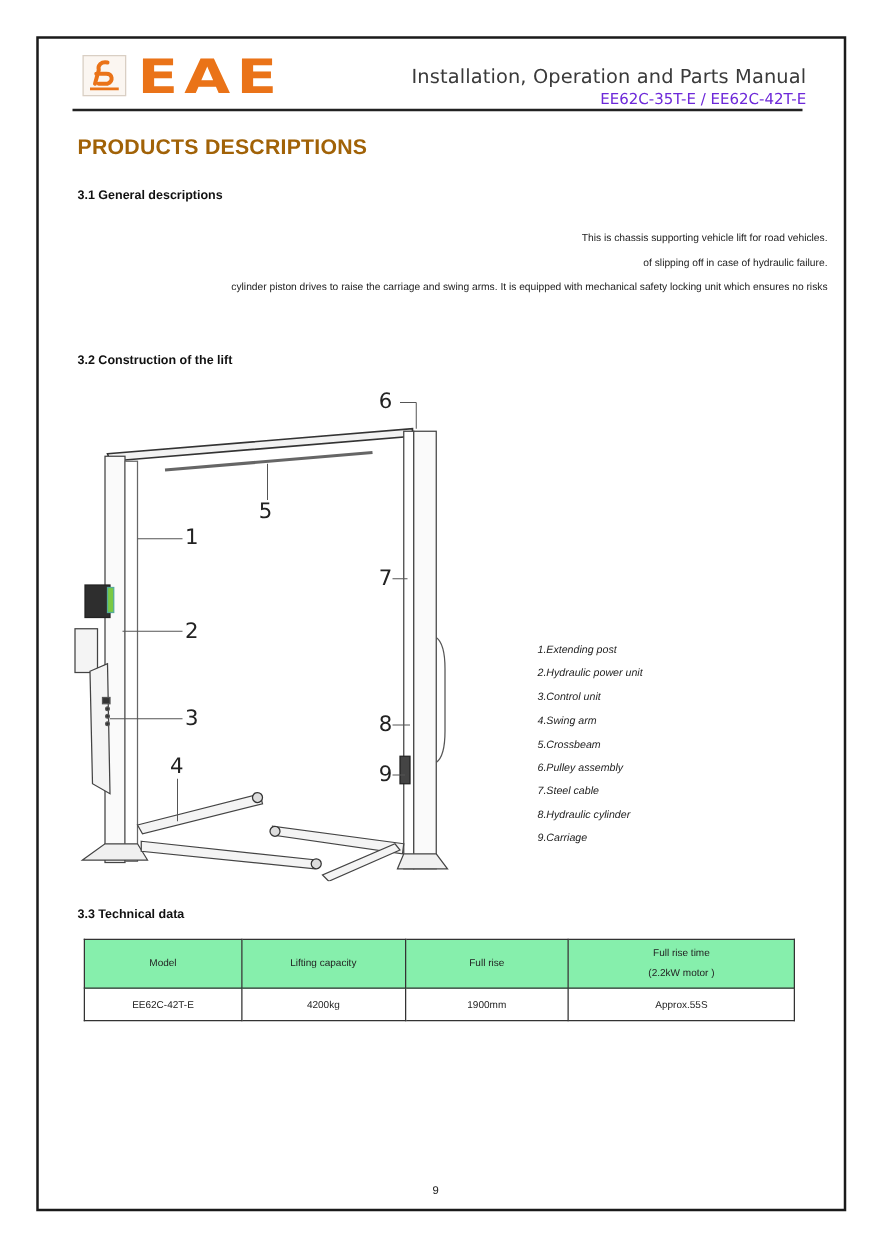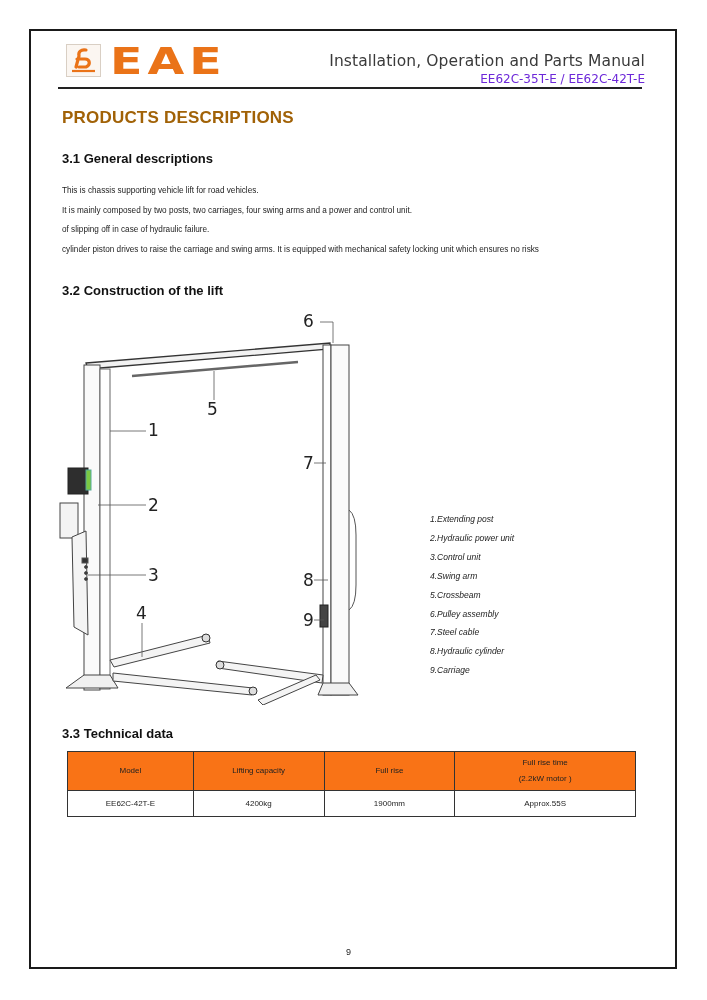--- a/index.html
+++ b/index.html
@@ -5,30 +5,30 @@
   html, body { margin:0; padding:0; background:#ffffff; }
   body { width:707px; height:1000px; position:relative; overflow:hidden; font-family:"Liberation Sans", sans-serif; color:#111; }
   .page-border { position:absolute; left:29px; top:29px; width:648px; height:940px; border:2.5px solid #1a1a1a; box-sizing:border-box; }
   .logo { position:absolute; left:66px; top:44px; width:175px; height:36px; }
   .logo-box { position:absolute; left:0; top:0; width:35px; height:33px; border:1px solid #d9cfc4; background:#fbf6f1; box-sizing:border-box; }
   .logo-text { position:absolute; left:44px; top:-4px; font-family:"DejaVu Sans", sans-serif; font-weight:bold; font-size:38px; letter-spacing:4px; color:#ea7318; transform:scaleX(1.25); transform-origin:left center; line-height:42px; }
   .header-title { position:absolute; right:62px; top:52px; font-family:"DejaVu Sans", sans-serif; font-size:15.5px; color:#3a3a3a; font-weight:normal; letter-spacing:0.1px; }
   .header-models { position:absolute; right:62px; top:72px; font-family:"DejaVu Sans", sans-serif; font-size:12px; color:#6d28d9; }
   .header-rule { position:absolute; left:58px; top:87px; width:584px; height:1.5px; background:#222; }
   .page-title { position:absolute; left:62px; top:108px; font-size:17px; font-weight:bold; color:#a16207; letter-spacing:0.2px; }
-  .section-heading { position:absolute; left:62px; font-size:13px; font-weight:bold; color:#111; }
+  .section-heading { position:absolute; left:62px; font-size:10px; font-weight:bold; color:#111; }
   .para { position:absolute; left:62px; top:181px; width:600px; font-size:8.2px; line-height:19.5px; color:#222; }
-  .para p { margin:0; white-space:nowrap; }
+  .para p { margin:0; white-space:nowrap;text-align:right; }
   .diagram { position:absolute; left:58px; top:305px; width:330px; height:400px; }
   .callout { position:absolute; font-size:17px; color:#222; font-family:"DejaVu Sans", sans-serif; }
   .legend { position:absolute; left:430px; top:510px; font-size:8.5px; font-style:italic; color:#222; line-height:18.9px; }
   .legend div { white-space:nowrap; }
   table.tech { position:absolute; left:67px; top:751px; width:569px; border-collapse:collapse; font-size:8px; color:#222; }
   table.tech th, table.tech td { border:1px solid #333; text-align:center; font-weight:normal; }
-  table.tech th { background:#f97316; height:36px; line-height:16px; }
+  table.tech th { background:#86efac; height:36px; line-height:16px; }
   table.tech td { height:23px; }
   .page-number { position:absolute; left:346px; top:947px; font-size:9px; color:#222; }
 </style>
 </head>
 <body>
 
 <div class="page-border"></div>
 
 <div class="logo">
   <div class="logo-box">
@@ -41,21 +41,20 @@
 </div>
 <div class="header-title">Installation, Operation and Parts Manual</div>
 <div class="header-models">EE62C-35T-E  /  EE62C-42T-E</div>
 <div class="header-rule"></div>
 
 <div class="page-title">PRODUCTS DESCRIPTIONS</div>
 
 <div class="section-heading" style="top:151px;">3.1 General descriptions</div>
 <div class="para">
   <p>This is chassis supporting vehicle lift for road vehicles.</p>
-  <p>It is mainly composed by two posts, two carriages, four swing arms and a power and control unit.</p>
   <p>of slipping off in case of hydraulic failure.</p>
   <p>cylinder piston drives to raise the carriage and swing arms. It is equipped with mechanical safety locking unit which ensures no risks</p>
 </div>
 
 <div class="section-heading" style="top:283px;">3.2 Construction of the lift</div>
 
 <div class="diagram">
   <svg width="330" height="400" viewBox="0 0 330 400">
     <g fill="none" stroke="#555" stroke-width="1">
 

